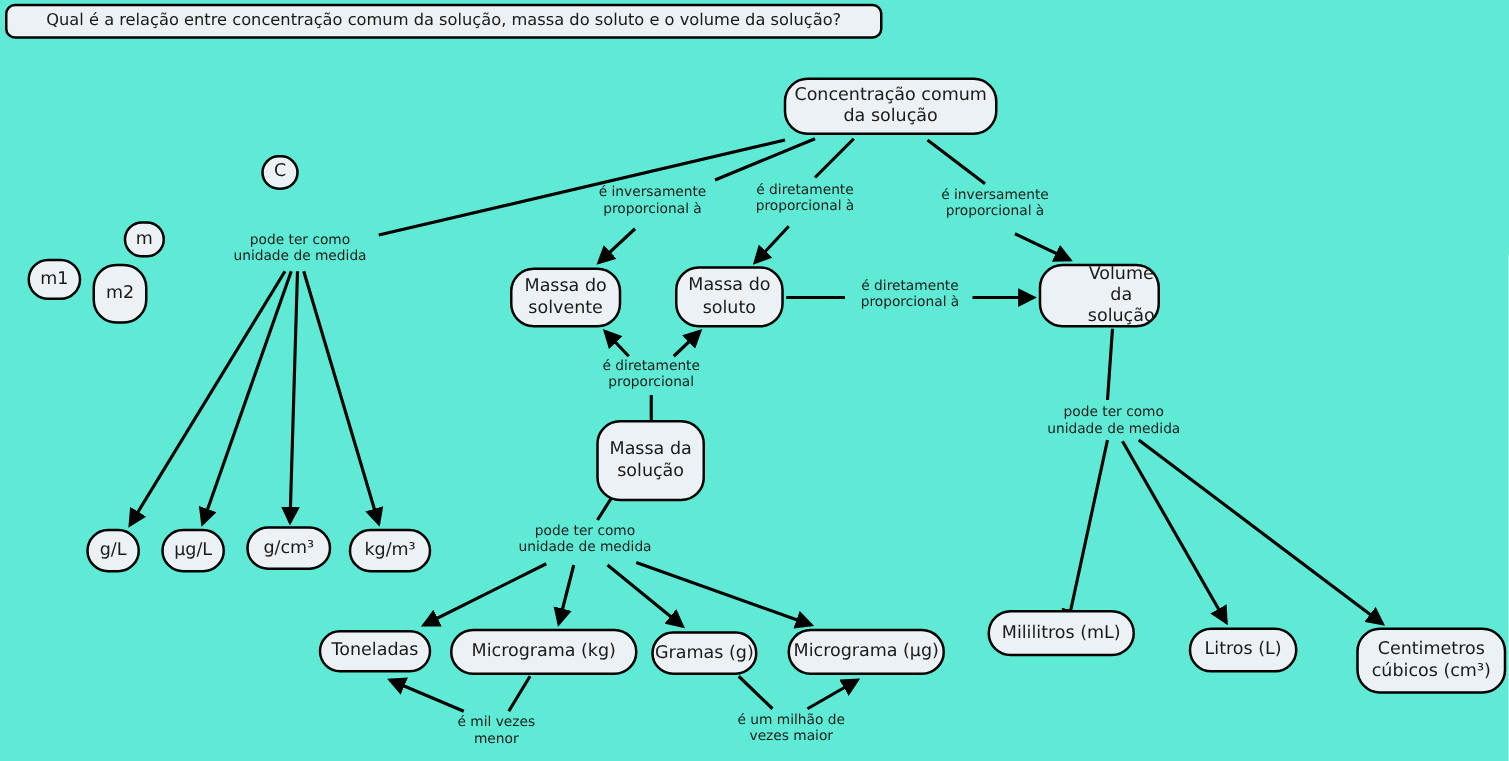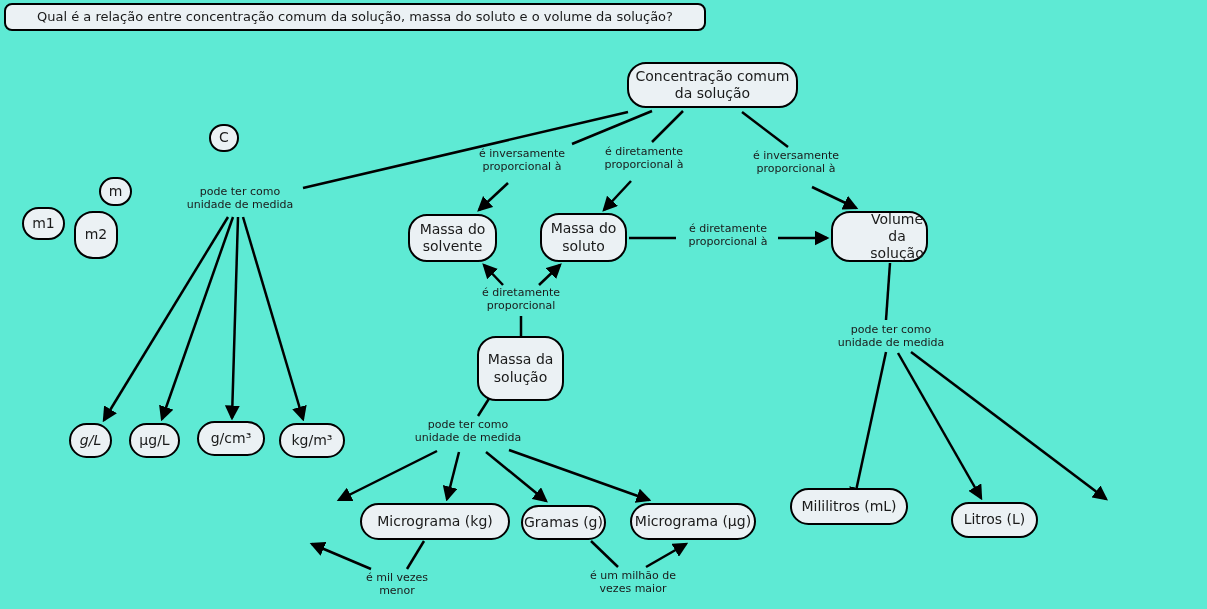--- a/index.html
+++ b/index.html
@@ -77,29 +77,32 @@
   <div class="node" style="left:22px;top:207px;width:43px;height:33px;text-align:center;">m1</div>
   <div class="node" style="left:54px;top:211px;width:44px;height:48px;margin-left:20px;">m2</div>
   <div class="node" style="left:408px;top:214px;width:89px;height:48px;">Massa do
 solvente</div>
   <div class="node" style="left:540px;top:213px;width:87px;height:49px;">Massa do
 soluto</div>
   <div class="node" style="left:831px;top:211px;width:97px;height:51px;padding-left:35px;">Volume da
 solução</div>
   <div class="node" style="left:477px;top:336px;width:87px;height:65px;">Massa da
 solução</div>
-  <div class="node" style="left:69px;top:423px;width:43px;height:35px;font-style:italic;">g/L</div>
+  <div class="node" style="left:69px;top:423px;width:43px;height:35px;">g/L</div>
   <div class="node" style="left:129px;top:423px;width:51px;height:35px;">µg/L</div>
   <div class="node" style="left:197px;top:421px;width:68px;height:35px;">g/cm³</div>
   <div class="node" style="left:279px;top:423px;width:66px;height:35px;">kg/m³</div>
+  <div class="node" style="left:255px;top:504px;width:90px;height:34px;">Toneladas</div>
   <div class="node" style="left:360px;top:503px;width:150px;height:37px;">Micrograma (kg)</div>
   <div class="node" style="left:521px;top:505px;width:85px;height:35px;">Gramas (g)</div>
   <div class="node" style="left:630px;top:503px;width:126px;height:37px;">Micrograma (µg)</div>
   <div class="node" style="left:790px;top:488px;width:118px;height:37px;">Mililitros (mL)</div>
   <div class="node" style="left:951px;top:502px;width:87px;height:36px;">Litros (L)</div>
+  <div class="node" style="left:1085px;top:502px;width:120px;height:53px;">Centimetros
+cúbicos (cm³)</div>
 
   <div class="link-label" style="left:240px;top:186px;">pode ter como
 unidade de medida</div>
   <div class="link-label" style="left:522px;top:148px;">é inversamente
 proporcional à</div>
   <div class="link-label" style="left:644px;top:146px;">é diretamente
 proporcional à</div>
   <div class="link-label" style="left:796px;top:150px;">é inversamente
 proporcional à</div>
   <div class="link-label" style="left:728px;top:223px;">é diretamente

